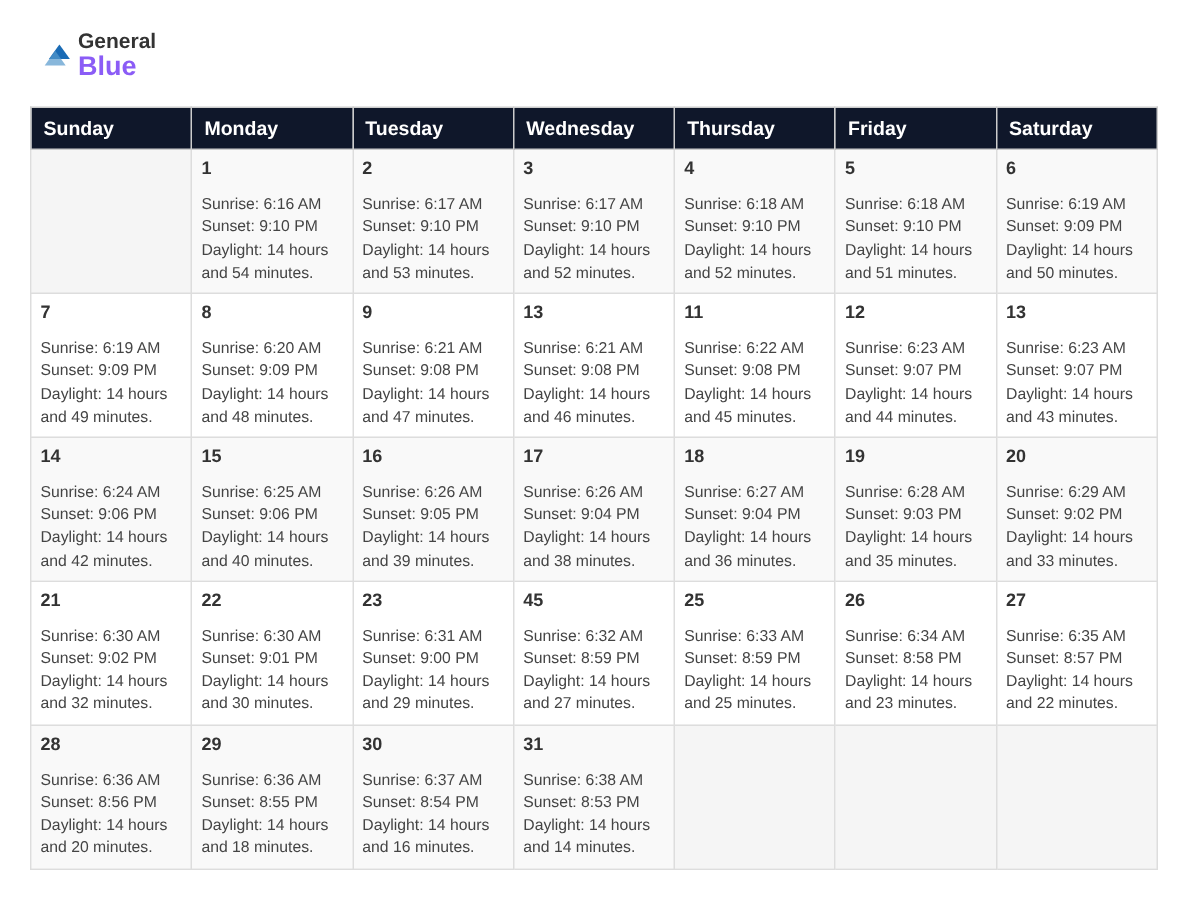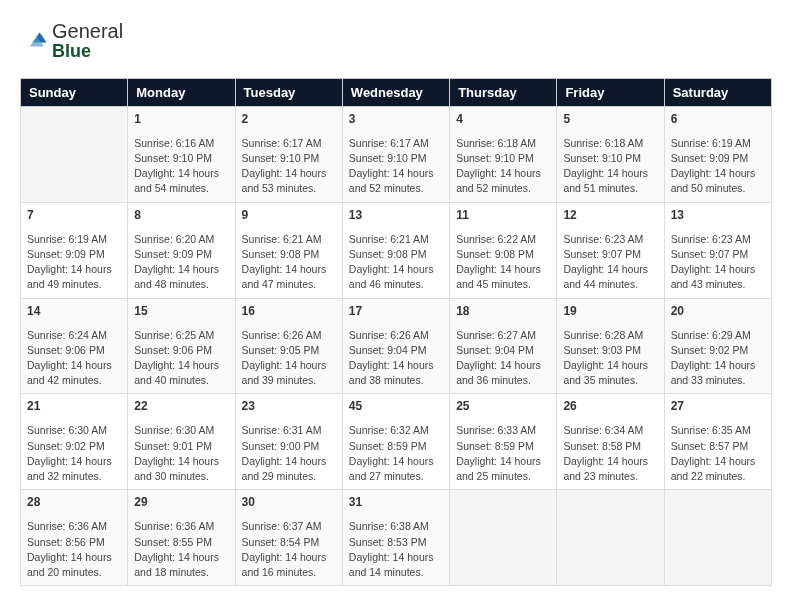--- a/index.html
+++ b/index.html
@@ -20,28 +20,28 @@
       display: flex;
       align-items: center;
       gap: 4px;
     }
     .logo-text {
       display: flex;
       flex-direction: column;
       line-height: 1.1;
     }
     .logo-general {
-      font-size: 20px;
-      font-weight: normal;
+      font-size: 14px;
+      font-weight: bold;
       color: #333;
     }
     .logo-blue {
       font-size: 18px;
       font-weight: bold;
-      color: #14532d;
+      color: #8b5cf6;
     }
     .logo-icon {
       width: 28px;
       height: 28px;
     }
     .title-block {
       text-align: right;
     }
     .month-title {
       font-size: 42px;

